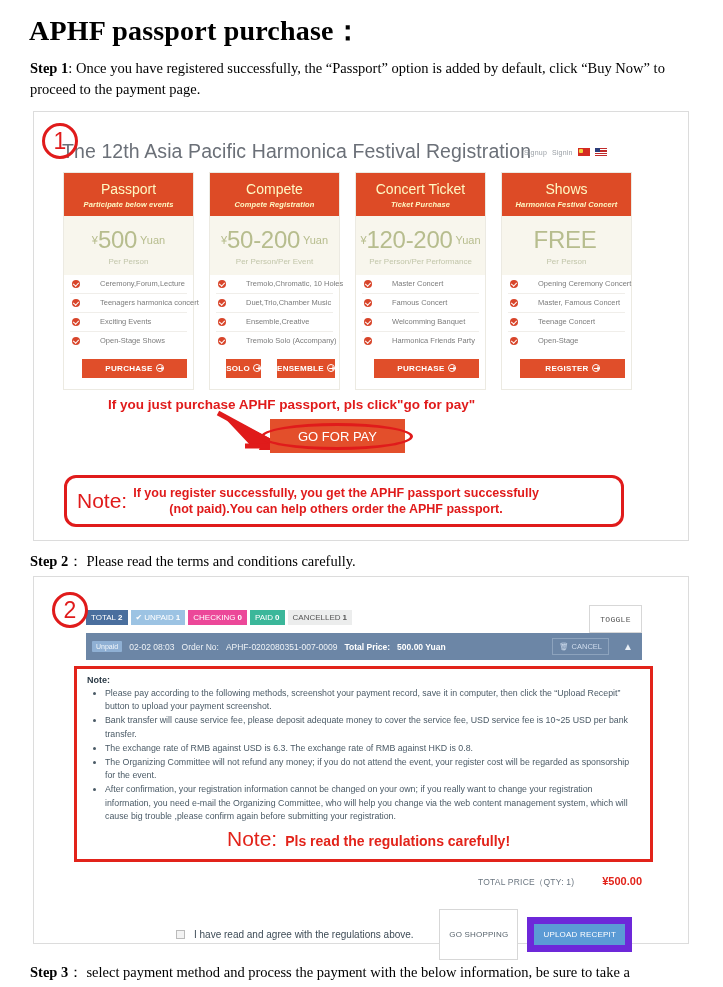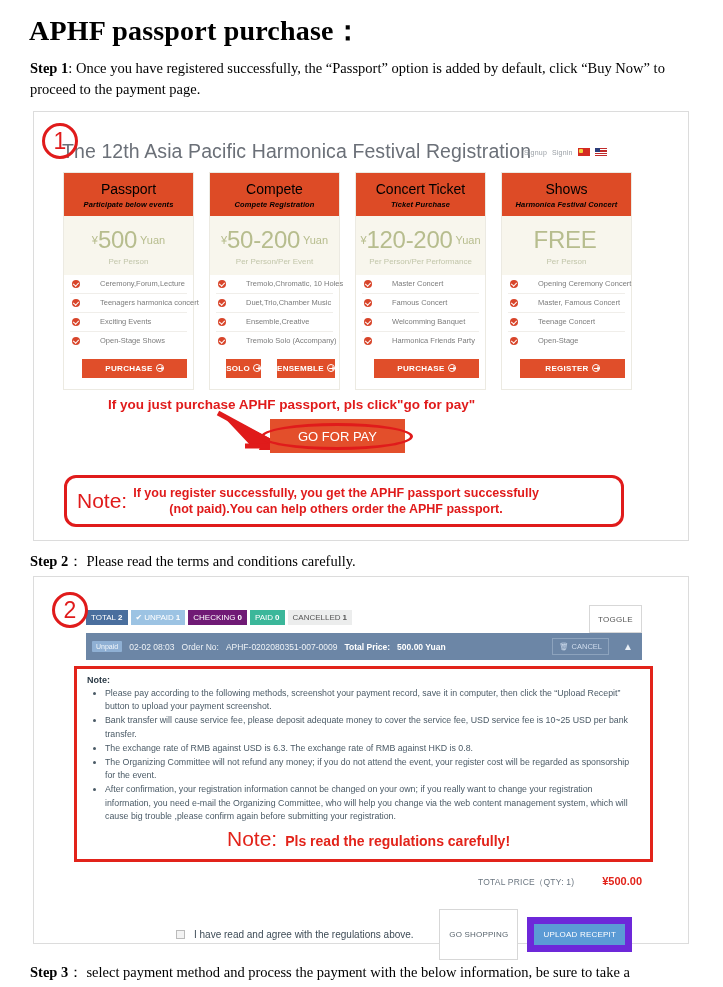--- a/index.html
+++ b/index.html
@@ -58,21 +58,21 @@
   }
   .flag-us:after {
     content: ""; position: absolute; left: 0; top: 0;
     width: 5px; height: 4px; background: #2c3c79;
   }
 
   
   .cards { position: absolute; left: 63px; top: 172px; display: flex; gap: 15px; }
   .card { width: 131px; background: #fff; border: 1px solid #eceae2; }
   .card-head {
-    background: #dd4b26; color: #000000; text-align: center;
+    background: #dd4b26; color: #fef9c3; text-align: center;
     padding: 8px 0 7px; font-family: "Liberation Sans", sans-serif;
   }
   .card-head .t { font-size: 14px; line-height: 16px; font-weight: normal; }
   .card-head .s {
     font-size: 7.5px; font-style: italic; font-weight: bold;
     margin-top: 3px; letter-spacing: .1px;
   }
   .card-price {
     background: #f8f6ed; text-align: center; padding: 10px 2px 9px;
     font-family: "Liberation Sans", sans-serif;
@@ -177,21 +177,21 @@
   .badge {
     font-family: "Liberation Sans", sans-serif; font-size: 8px;
     padding: 3px 5px; color: #fff; display: flex; align-items: center; gap: 2px;
     white-space: nowrap;
   }
   .badge b { font-weight: bold; }
 
   #toggle-btn {
     position: absolute; left: 589px; top: 605px; width: 53px; height: 28px;
     background: #fff; border: 1px solid #d7d7d7; color: #555; cursor: pointer;
-    font-family: Liberation Sans, sans-serif; font-size: 8px;
+    font-family: Liberation Mono, monospace; font-size: 8px;
     display: flex; align-items: center; justify-content: center;
     letter-spacing: .3px;
   }
 
   #order-bar {
     position: absolute; left: 86px; top: 633px; width: 556px; height: 27px;
     background: #6c86a6; display: flex; align-items: center;
     padding: 0 6px; gap: 7px;
     font-family: "Liberation Sans", sans-serif; font-size: 8.5px; color: #eef2f6;
   }
@@ -463,21 +463,21 @@
 <div class="badges" id="badges">
     <span class="badge" style="background: rgb(74, 111, 158);">
       <span>TOTAL</span>
       <b>2</b>
     </span>
     <span class="badge" style="background: rgb(156, 195, 227);">
       <span>✔</span>
       <span>UNPAID</span>
       <b>1</b>
     </span>
-    <span class="badge" style="background: #701a75;">
+    <span class="badge" style="background: #ec4899;">
       <span>CHECKING</span>
       <b>0</b>
     </span>
     <span class="badge" style="background: rgb(59, 183, 154);">
       <span>PAID</span>
       <b>0</b>
     </span>
     <span class="badge" style="background: rgb(236, 237, 237); color: rgb(85, 85, 85);">
       <span>CANCELLED</span>
       <b>1</b>

